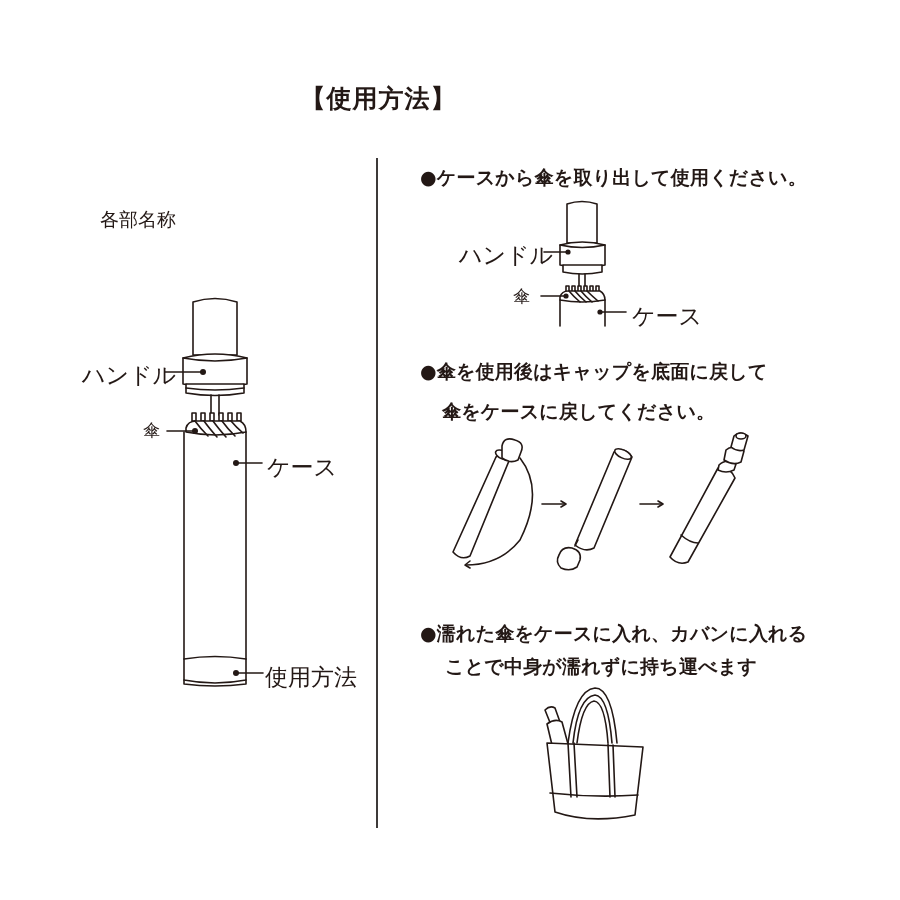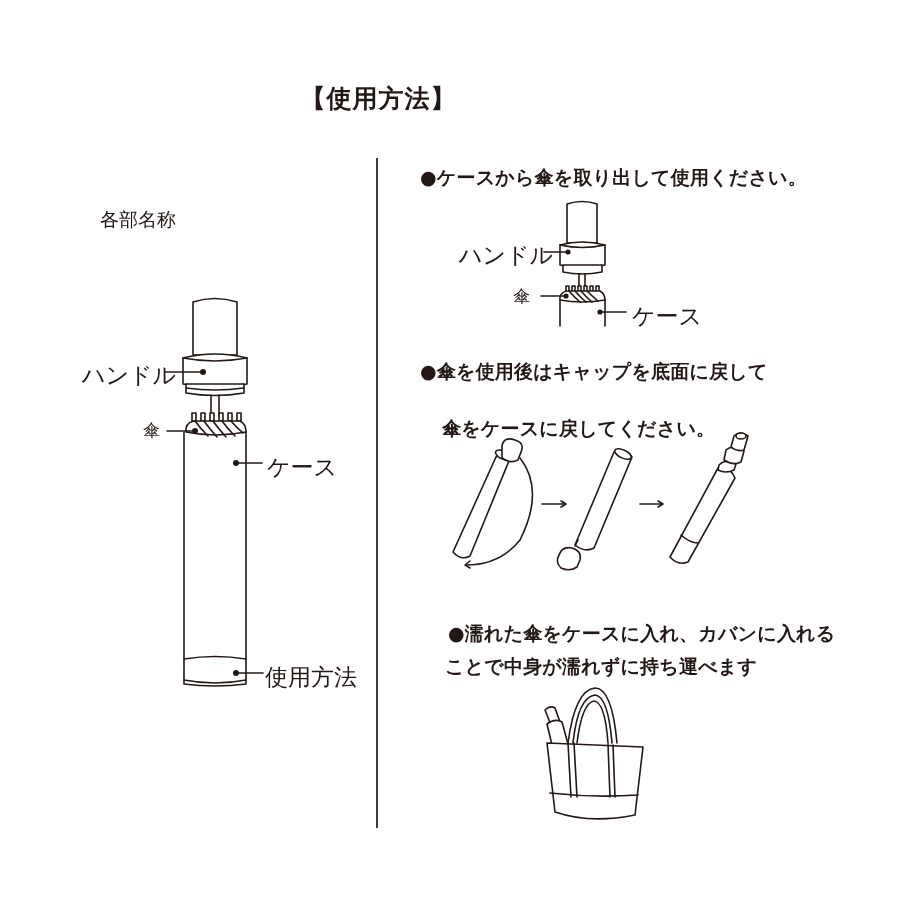--- a/index.html
+++ b/index.html
@@ -112,21 +112,21 @@
     <circle class="dot" cx="600" cy="312" r="2.6"></circle>
   </svg>
   <div class="abs label" style="left:459px;top:240px;">ハンドル</div>
   <div class="abs label-sm" style="left:513px;top:285px;">傘</div>
   <div class="abs label" style="left:632px;top:301px;">ケース</div>
 </div>
 
 <div class="abs step-line" style="left:420px;top:359px;">
   <span>●</span><span>傘を使用後はキャップを底面に戻して</span>
 </div>
-<div class="abs step-line" style="left:442px;top:399px;margin-top:17px;">傘をケースに戻してください。</div>
+<div class="abs step-line" style="left:442px;top:399px;">傘をケースに戻してください。</div>
 
 <div>
   <svg width="900" height="900" style="left:0;top:0;">
 
     <path class="fillw" d="M496,457 Q505,450 511,456 L470,556 Q461,561 453,552 Z"></path>
     <ellipse class="fillw" cx="503" cy="455" rx="8" ry="4" transform="rotate(25 503 455)"></ellipse>
 
     <path class="fillw" d="M502,446 Q504,436 515,440 Q525,443 521,452 L518,460 Q510,464 502,458 Z"></path>
 
     <path class="ln" d="M520,458 Q545,490 520,540 Q500,565 466,565"></path>
@@ -148,21 +148,21 @@
     <path class="ln" d="M681,535 Q690,543 698,543"></path>
     <path class="fillw" d="M719,465 Q726,458 736,464 L734,470 Q726,474 718,470 Z"></path>
     <path class="fillw" d="M726,450 Q732,444 744,451 L741,462 Q733,466 724,460 Z"></path>
     <path class="fillw" d="M734,436 Q740,430 748,436 L744,450 Q737,452 731,447 Z"></path>
     <ellipse class="fillw" cx="741" cy="436" rx="5" ry="3"></ellipse>
   </svg>
   <div class="abs" style="left:541px;top:494px;width:26px;height:16px;" title="→"></div>
   <div class="abs" style="left:639px;top:494px;width:26px;height:16px;" title="→"></div>
 </div>
 
-<div class="abs step-line" style="left:420px;top:621px;margin-left:28px;">
+<div class="abs step-line" style="left:420px;top:621px;">
   <span>●</span><span>濡れた傘をケースに入れ、カバンに入れる</span>
 </div>
 <div class="abs step-line" style="left:445px;top:654px;">ことで中身が濡れずに持ち運べます</div>
 
 <div>
   <svg width="900" height="900" style="left:0;top:0;">
 
     <path class="fillw" d="M545,710 Q550,705 555,708 L560,722 L551,725 Z"></path>
     <path class="fillw" d="M547,724 Q555,718 562,722 L568,744 Q560,750 552,745 Z"></path>
     <path class="ln" d="M552,745 L564,785"></path>

